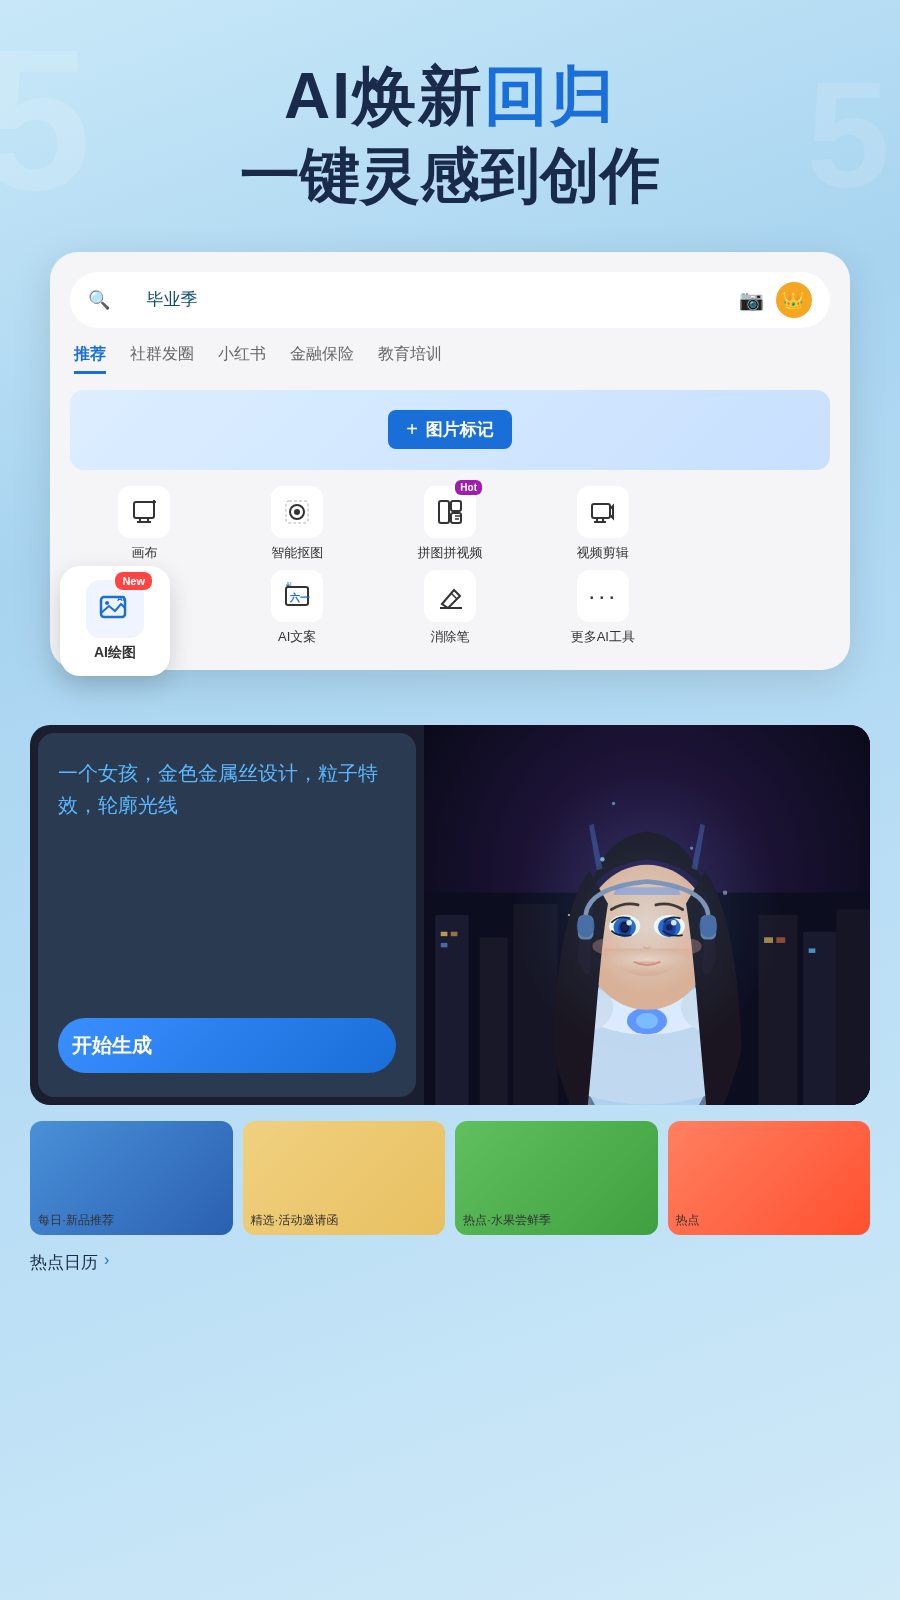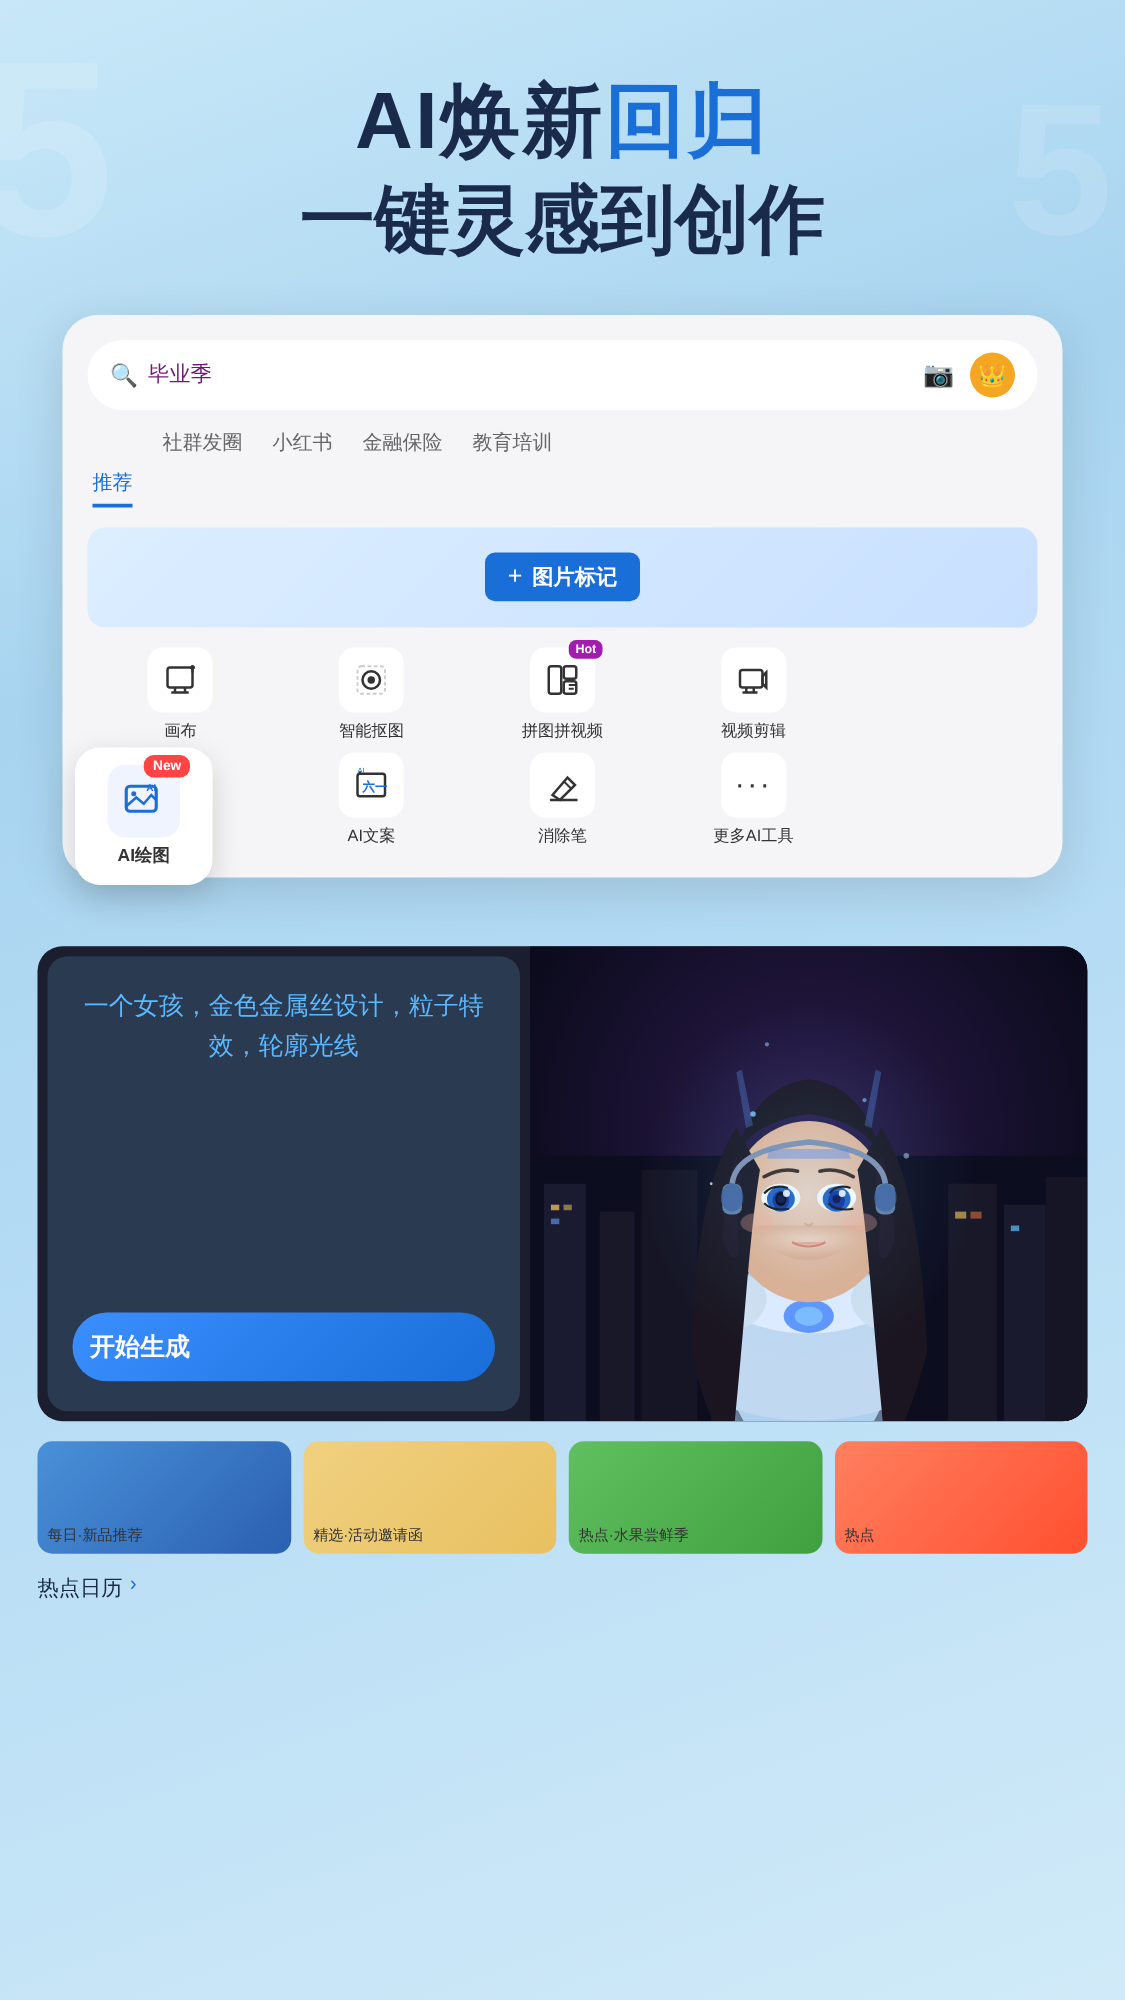--- a/index.html
+++ b/index.html
@@ -79,21 +79,22 @@
       position: relative;
     }
     .search-icon {
       color: #999;
       font-size: 18px;
       margin-right: 8px;
     }
     .search-text {
       flex: 1;
       font-size: 17px;
-      color: #701a75;
+      color: #0c4a6e;
+      margin-left: 28px;
     }
     .search-camera {
       color: #aaa;
       font-size: 20px;
       margin-right: 12px;
     }
     .crown-icon {
       width: 36px;
       height: 36px;
       background: #f5a623;
@@ -113,23 +114,22 @@
     }
     .tab {
       font-size: 16px;
       color: #666;
       cursor: pointer;
       padding-bottom: 6px;
       white-space: nowrap;
     }
     .tab.active {
       color: #1a6ed8;
-      font-weight: 400;
+      font-weight: 700;
       border-bottom: 3px solid #1a6ed8;
-      margin-top: 32px;
     }
 
     
     .banner {
       background: linear-gradient(135deg, #dceeff 0%, #c8e0ff 100%);
       border-radius: 14px;
       display: flex;
       align-items: center;
       justify-content: center;
       padding: 20px;
@@ -258,21 +258,20 @@
       flex-direction: column;
       justify-content: space-between;
       border-radius: 16px;
       margin: 8px;
     }
     .ai-gen-prompt {
       font-size: 20px;
       color: #5bb8ff;
       line-height: 1.6;
       font-weight: 500;
-      text-align: center;
     }
     .ai-gen-button {
       background: linear-gradient(135deg, #3a8eff, #1a6ed8);
       color: white;
       border-radius: 50px;
       text-align: left;
       padding: 14px;
       font-size: 20px;
       font-weight: 700;
       cursor: pointer;
@@ -297,21 +296,21 @@
     .bottom-strip {
       margin: 16px 30px 0;
       display: flex;
       gap: 10px;
     }
     .strip-item {
       flex: 1;
       background: white;
       border-radius: 12px;
       overflow: hidden;
-      height: 90px;
+      height: 114px;
       position: relative;
     }
     .strip-item-label {
       position: absolute;
       bottom: 6px;
       left: 8px;
       font-size: 12px;
       color: #333;
       font-weight: 500;
     }

